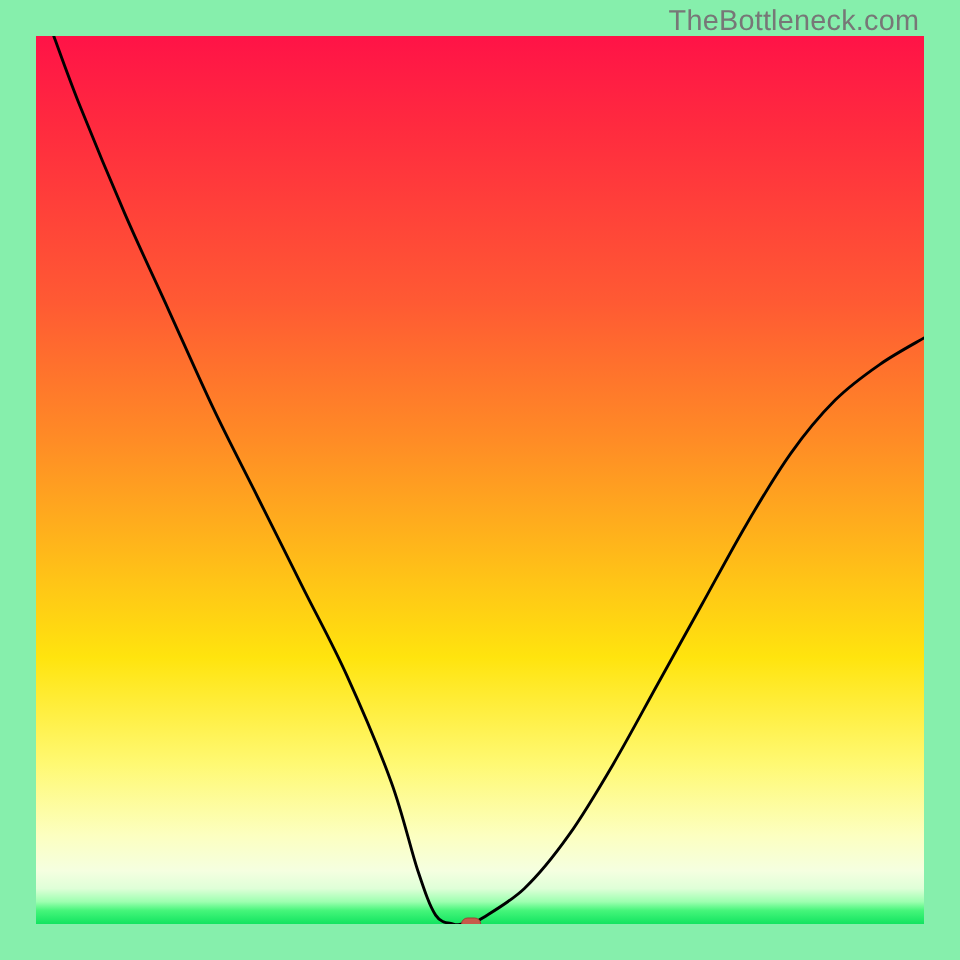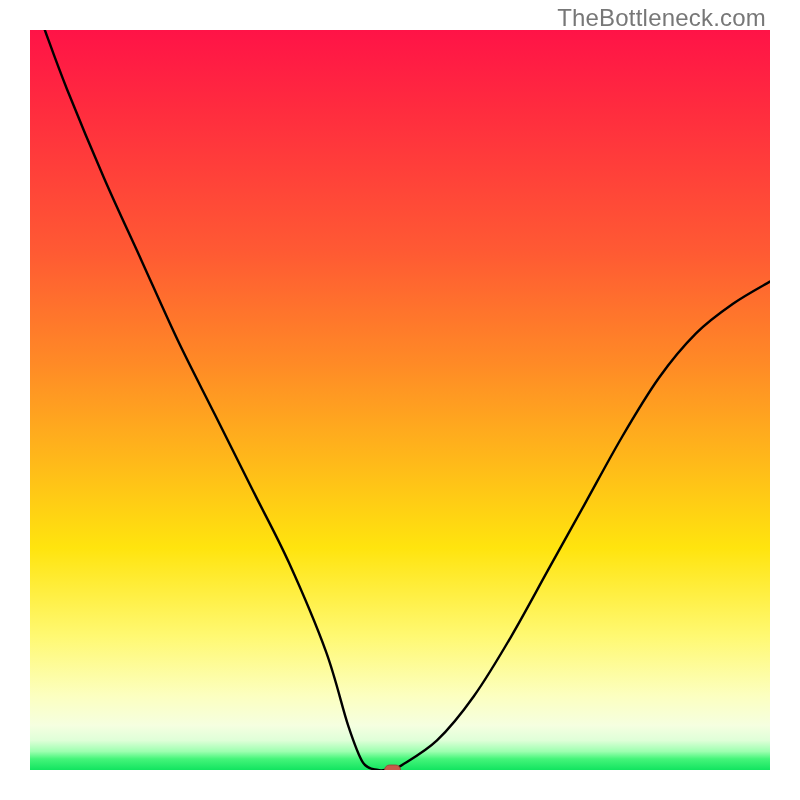--- a/index.html
+++ b/index.html
@@ -8,21 +8,21 @@
     width: 800px;
     height: 800px;
     background: #000;
     font-family: Arial, Helvetica, sans-serif;
     overflow: hidden;
   }
   .frame {
     position: relative;
     width: 800px;
     height: 800px;
-    background: #ffffff;
+    background: #86efac;
   }
   .plot {
     position: absolute;
     left: 30px;
     top: 30px;
     width: 740px;
     height: 740px;
     
     background: linear-gradient(
       to bottom,

